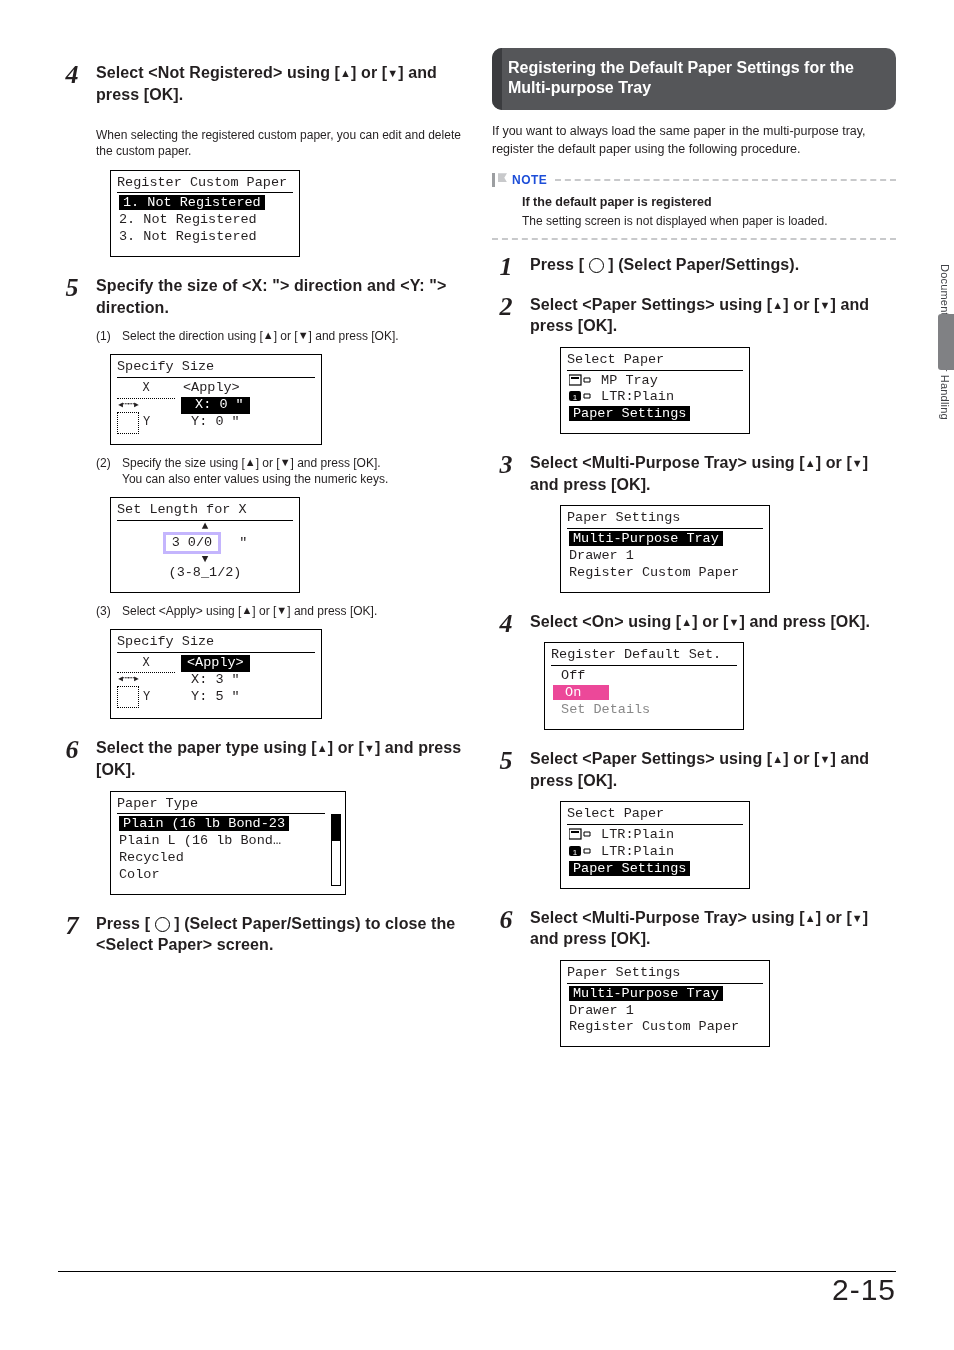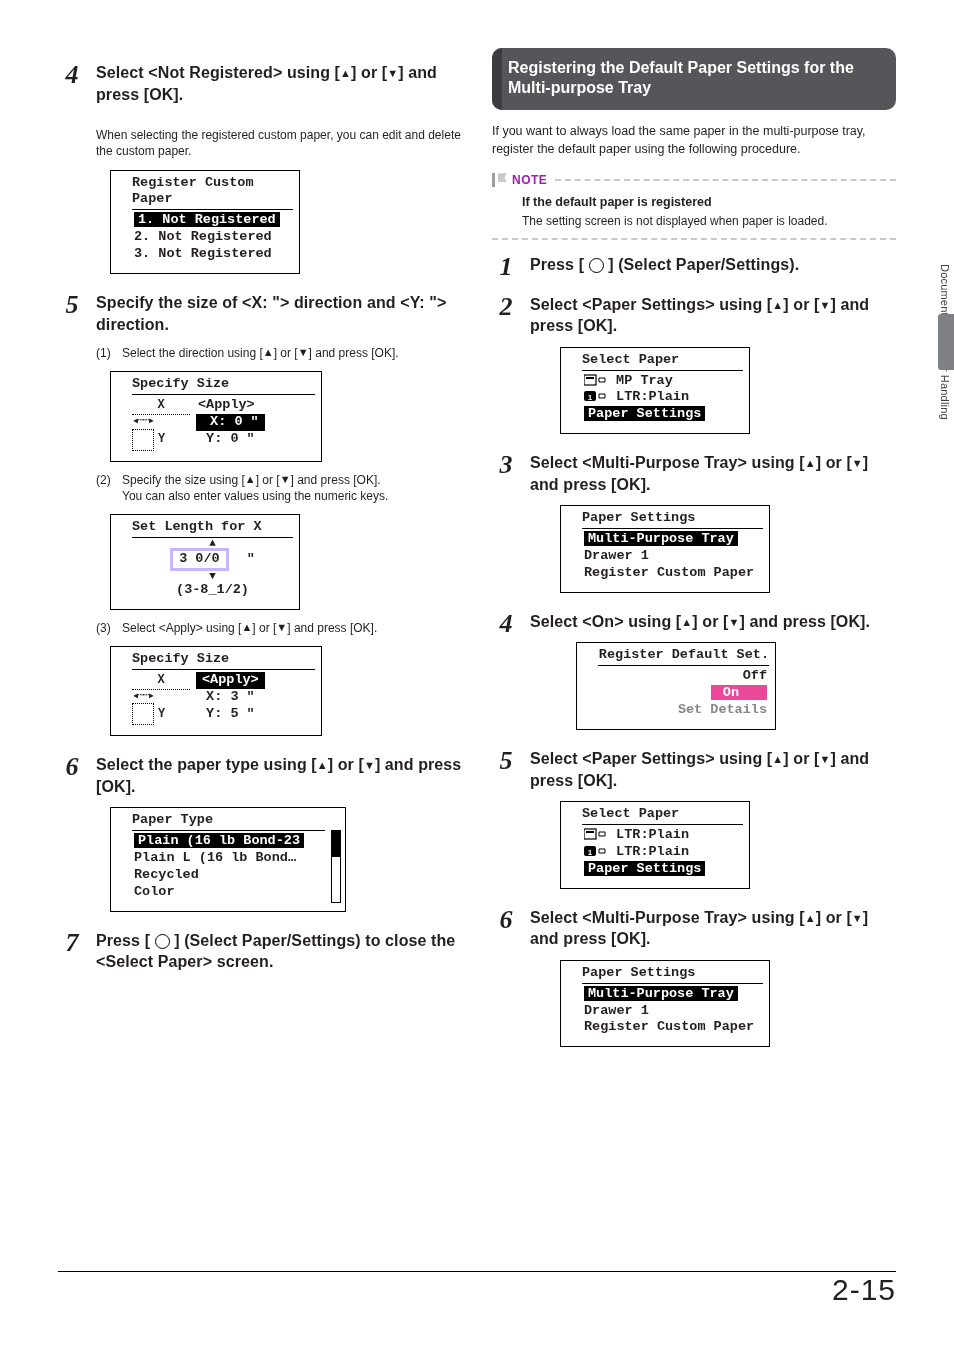--- a/index.html
+++ b/index.html
@@ -45,24 +45,23 @@
   .step-sub{font-size:12px;color:var(--ink);margin-top:22px;}
   .sub-item{display:flex;gap:6px;font-size:12px;margin-top:10px;}
   .sub-num{flex:none;width:20px;}
   .lcd{
     border:1.5px solid #000;
     font-family:"Courier New",monospace;
     font-size:13.5px;
     line-height:1.25;
     margin:10px 0 4px 14px;
     width:190px;
-    padding:4px 6px 10px 21px;
+    padding:4px 6px 10px 6px;
     position:relative;
     background:#fff;
-    font-weight:bold;
   }
   .lcd.wide{width:212px;}
   .lcd .title{border-bottom:1.5px solid #000;padding-bottom:1px;margin-bottom:2px;}
   .lcd .row{padding:0 2px;white-space:pre;}
   .lcd .arrow-center{text-align:center;line-height:.6;font-size:11px;}
   .lcd .entry{display:inline-block;border:3px solid #c4b5fd;padding:0 6px;margin:2px 0;min-width:54px;text-align:right;position:relative;}
   .lcd .entry::before{content:"";position:absolute;left:-1px;right:-1px;top:-10px;height:0;}
   .lcd .footer{text-align:center;margin-top:2px;}
   .lcd .scroll{position:absolute;right:4px;top:22px;bottom:8px;width:10px;border:1px solid #000;}
   .lcd .scroll .thumb{position:absolute;left:0;right:0;top:0;height:26px;background:#000;}
@@ -85,21 +84,21 @@
   .section-pill::before{
     content:"";
     position:absolute;
     left:0;top:0;bottom:0;
     width:10px;
     border-radius:10px 0 0 10px;
     background:#3b3c3f;
   }
   .note-hdr{
     display:flex;align-items:center;gap:8px;
-    color:#a21caf;font-weight:800;letter-spacing:.5px;
+    color:#1d4ed8;font-weight:800;letter-spacing:.5px;
     font-size:12px;margin-top:14px;
   }
   .note-hdr .dash{flex:1;border-top:2px dashed #c8c9cb;height:0;}
   .note-hdr .flag{
     width:12px;height:14px;border-left:3px solid #9c9ea1;position:relative;
   }
   .note-hdr .flag::after{content:"";position:absolute;left:3px;top:0;width:9px;height:9px;background:#c8c9cb;clip-path:polygon(0 0,100% 0,70% 50%,100% 100%,0 100%);}
   .note-body{margin:6px 0 6px 30px;}
   .note-body .nt{font-weight:700;font-size:12.5px;}
   .note-body .nd{font-size:12px;margin-top:2px;}
@@ -331,21 +330,21 @@
           </div>
         </div>
       </div>
 
       <div class="step">
         <div class="step-num">4</div>
         <div class="step-body">
           <div class="step-title">
             <span>Select &lt;On&gt; using [</span><span class="tri up"></span><span>] or [</span><span class="tri dn"></span><span>] and press [OK].</span>
           </div>
-          <div class="lcd" style="margin-left:46px;width:200px;text-align:right;">
+          <div class="lcd" style="margin-left:14px;width:200px;">
             <div class="title">Register Default Set.</div>
             <div class="row"> Off</div>
             <div class="row"><span style="background:#ec4899;color:#fff;padding:0 28px 0 4px;"> On</span></div>
             <div class="row" style="color:#888;"> Set Details</div>
           </div>
         </div>
       </div>
 
       <div class="step">
         <div class="step-num">5</div>

